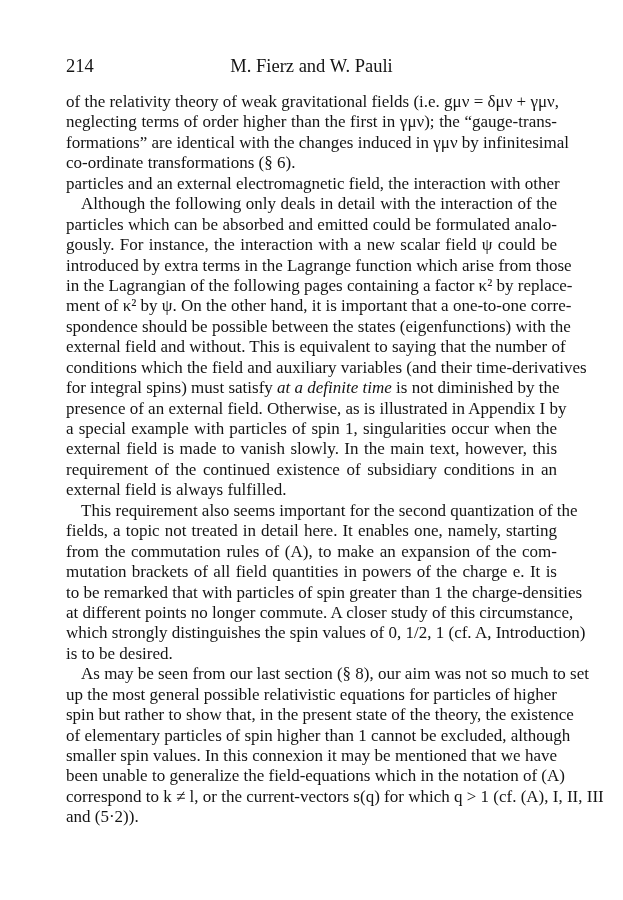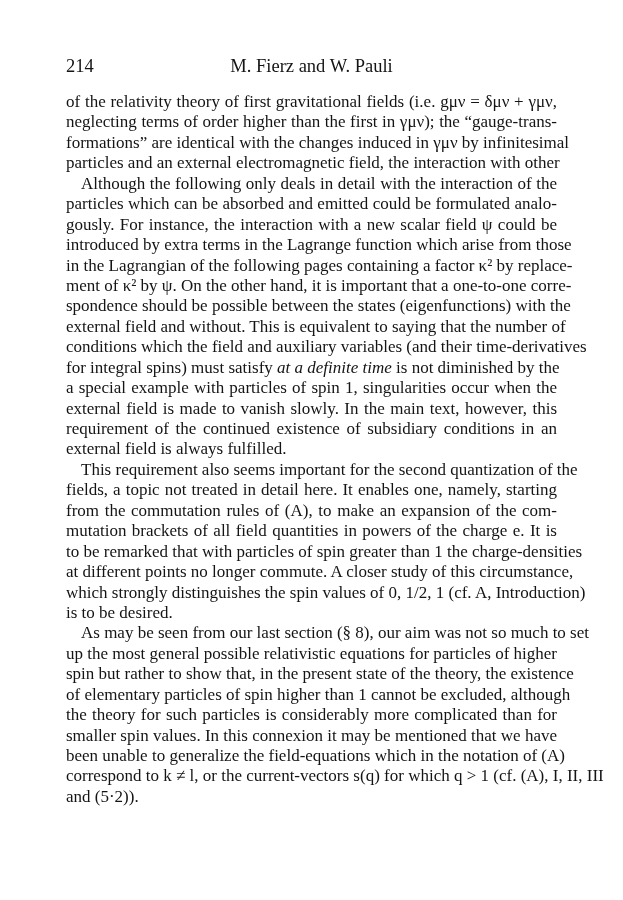--- a/index.html
+++ b/index.html
@@ -20,55 +20,56 @@
 </head>
 <body>
 
 <div class="header">
   <span class="page-num">214</span>
   <span class="running-title">M. Fierz and W. Pauli</span>
 </div>
 
 <div class="body" id="body">
     <div>
-      <span class="line">of the relativity theory of first gravitational fields (i.e. gμν = δμν + γμν,</span>
+      <span class="line">of the relativity theory of weak gravitational fields (i.e. gμν = δμν + γμν,</span>
       <span class="line">neglecting terms of order higher than the first in γμν); the “gauge-trans-</span>
       <span class="line">formations” are identical with the changes induced in γμν by infinitesimal</span>
+      <span class="line last">co-ordinate transformations (§ 6).</span>
     </div>
     <div>
       <span class="line">particles and an external electromagnetic field, the interaction with other</span>
       <span class="line indent">Although the following only deals in detail with the interaction of the</span>
       <span class="line">particles which can be absorbed and emitted could be formulated analo-</span>
       <span class="line">gously.  For instance, the interaction with a new scalar field ψ could be</span>
       <span class="line">introduced by extra terms in the Lagrange function which arise from those</span>
       <span class="line">in the Lagrangian of the following pages containing a factor κ² by replace-</span>
       <span class="line">ment of κ² by ψ.  On the other hand, it is important that a one-to-one corre-</span>
       <span class="line">spondence should be possible between the states (eigenfunctions) with the</span>
       <span class="line">external field and without. This is equivalent to saying that the number of</span>
       <span class="line">conditions which the field and auxiliary variables (and their time-derivatives</span>
       <span class="line">for integral spins) must satisfy <span class="it">at a definite time</span> is not diminished by the</span>
+      <span class="line">presence of an external field.  Otherwise, as is illustrated in Appendix I by</span>
       <span class="line">a special example with particles of spin 1, singularities occur when the</span>
       <span class="line">external field is made to vanish slowly.  In the main text, however, this</span>
       <span class="line">requirement of the continued existence of subsidiary conditions in an</span>
       <span class="line last">external field is always fulfilled.</span>
     </div>
     <div>
       <span class="line indent">This requirement also seems important for the second quantization of the</span>
       <span class="line">fields, a topic not treated in detail here.  It enables one, namely, starting</span>
       <span class="line">from the commutation rules of (A), to make an expansion of the com-</span>
       <span class="line">mutation brackets of all field quantities in powers of the charge e.  It is</span>
       <span class="line">to be remarked that with particles of spin greater than 1 the charge-densities</span>
       <span class="line">at different points no longer commute.  A closer study of this circumstance,</span>
       <span class="line">which strongly distinguishes the spin values of 0, 1/2, 1 (cf. A, Introduction)</span>
       <span class="line last">is to be desired.</span>
     </div>
     <div>
       <span class="line indent">As may be seen from our last section (§ 8), our aim was not so much to set</span>
       <span class="line">up the most general possible relativistic equations for particles of higher</span>
       <span class="line">spin but rather to show that, in the present state of the theory, the existence</span>
       <span class="line">of elementary particles of spin higher than 1 cannot be excluded, although</span>
-      <span class="line">the theory for such particles is considerably more complicated than for</span>
       <span class="line">smaller spin values.  In this connexion it may be mentioned that we have</span>
       <span class="line">been unable to generalize the field-equations which in the notation of (A)</span>
       <span class="line">correspond to k ≠ l, or the current-vectors s(q) for which q &gt; 1 (cf. (A), I, II, III</span>
       <span class="line last">and (5·2)).</span>
     </div>
   </div>
 
 </body></html>

